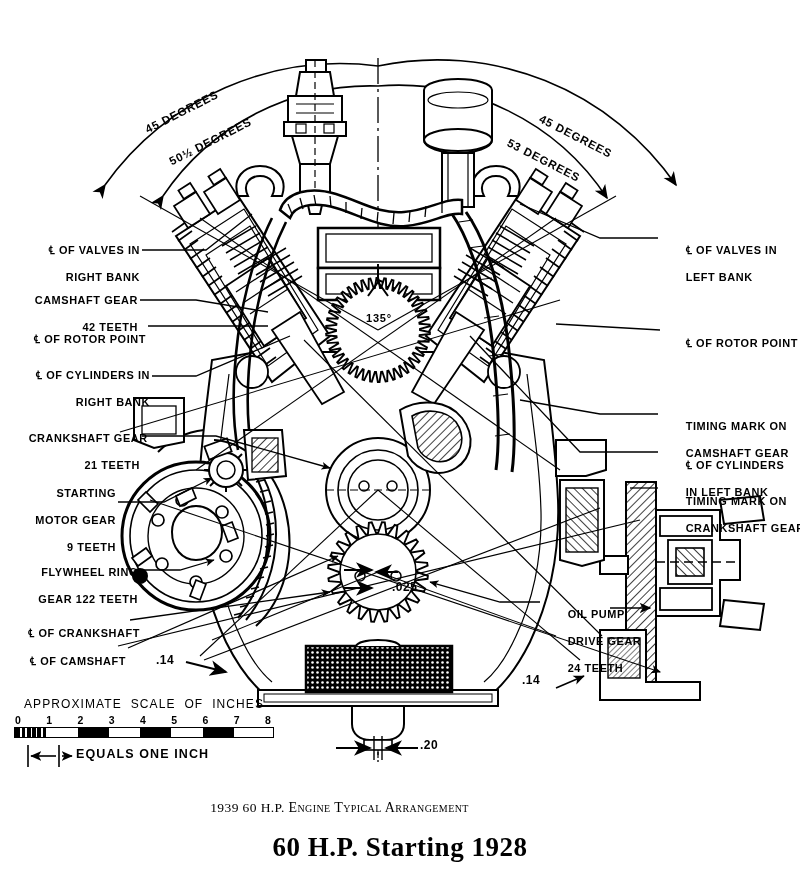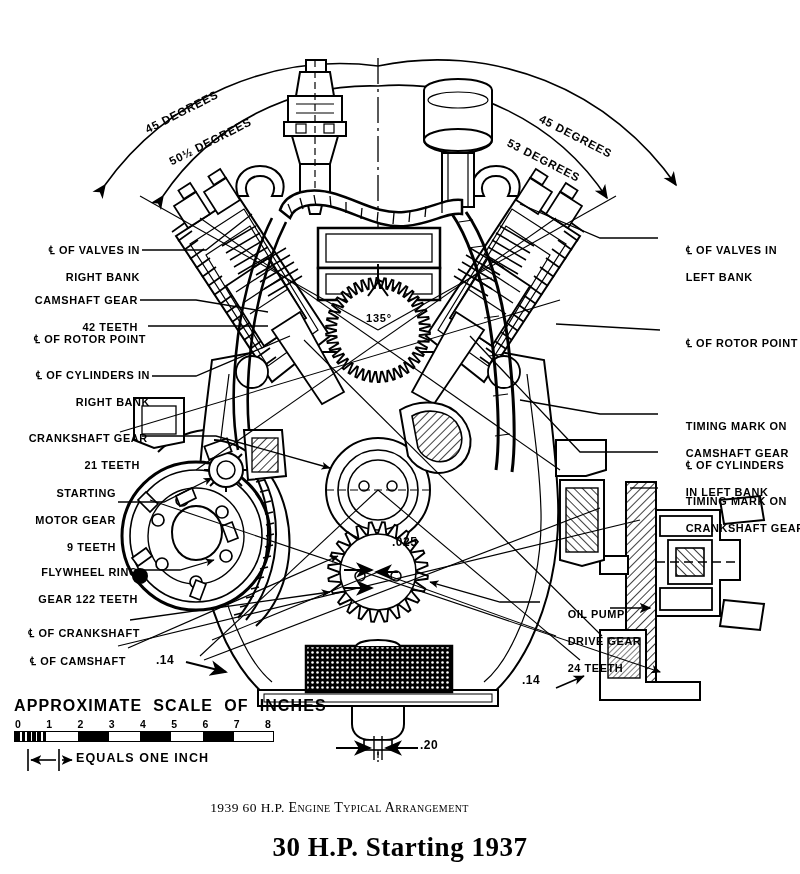--- a/index.html
+++ b/index.html
@@ -46,21 +46,21 @@
     font-size:12px;
     letter-spacing:0.5px;
     color:#000;
     white-space:pre;
   }
 
   
   .scalebox{position:absolute;left:14px;top:697px;width:260px;}
   .scale-title{
     font-family:"Liberation Sans", sans-serif;
-    font-weight:bold;font-size:16px;letter-spacing:1.1px;
+    font-weight:normal;font-size:12px;letter-spacing:1.1px;
     text-align:center;white-space:pre;
   }
   .scale-nums{position:relative;height:13px;margin-top:3px;}
   .scale-nums span{
     position:absolute;top:0;
     font-family:"Liberation Sans", sans-serif;
     font-weight:bold;font-size:10.5px;
     transform:translateX(-50%);
   }
   .scale-bar{position:relative;height:9px;border:1px solid #000;background:#fff;overflow:hidden;}
@@ -662,21 +662,21 @@
       <span>TIMING MARK ON</span><br>
       <span>CRANKSHAFT GEAR</span>
     </div>
 
     <div class="lbl" style="left:546px;top:594px;">
       <span>OIL PUMP</span><br>
       <span>DRIVE GEAR</span><br>
       <span>24 TEETH</span>
     </div>
 
-    <div class="dim" style="left:392px;top:535px;">.025</div>
+    <div class="dim" style="left:392px;top:580px;">.025</div>
     <div class="dim" style="left:156px;top:653px;">.14</div>
     <div class="dim" style="left:522px;top:673px;">.14</div>
     <div class="dim" style="left:420px;top:738px;">.20</div>
 
     <div class="scalebox">
       <div class="scale-title">APPROXIMATE  SCALE  OF  INCHES</div>
       <div class="scale-nums" id="scaleNums">
           <span style="left: 4px;">0</span>
           <span style="left: 35.25px;">1</span>
           <span style="left: 66.5px;">2</span>
@@ -712,15 +712,15 @@
         </svg>
         <div class="equals-txt">EQUALS ONE INCH</div>
       </div>
     </div>
 
   </div>
 
   <div class="cap-small">
     <span>1939 60 H.P. </span><span class="sc" style="font-variant:small-caps;font-size:14px;">Engine Typical Arrangement</span>
   </div>
-  <div class="cap-big">30 H.P. Starting 1937</div>
+  <div class="cap-big">60 H.P. Starting 1928</div>
 
 </div>
 
 </body></html>

